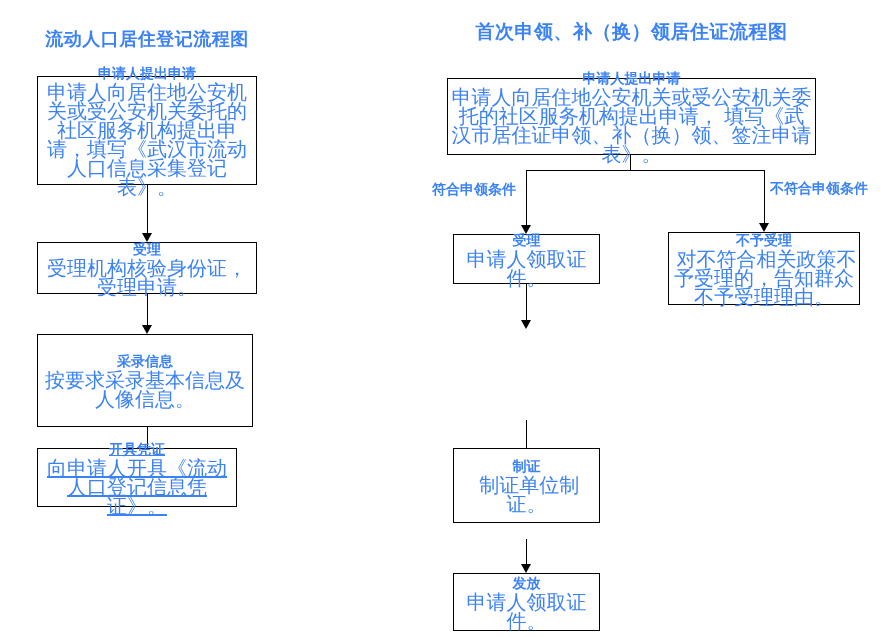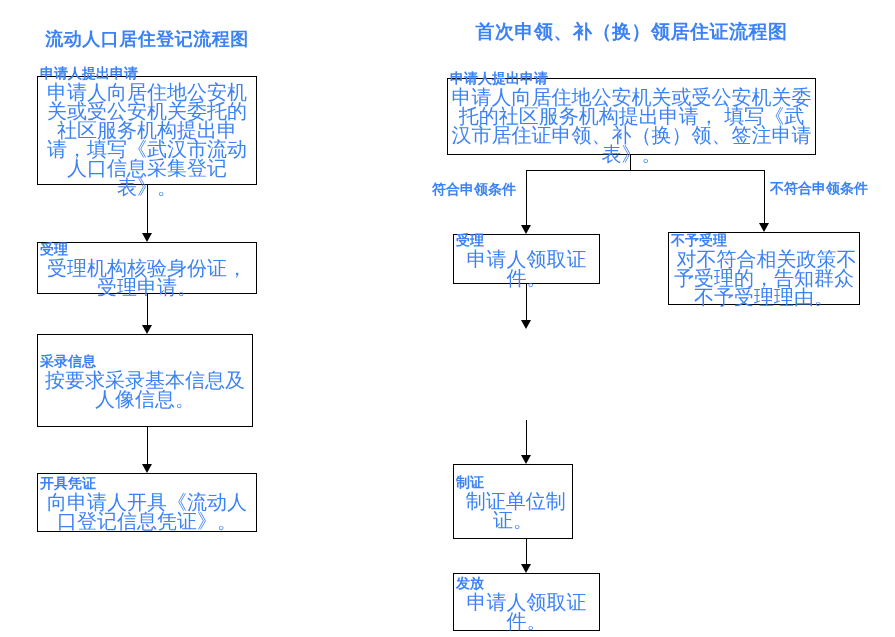--- a/index.html
+++ b/index.html
@@ -25,21 +25,21 @@
     background:#fff;
     display:flex;
     flex-direction:column;
     justify-content:center;
     padding:1px 2px;
   }
   .box-title{
     font-size:14px;
     line-height:19px;
     font-weight:bold;
-    text-align:left;
+    text-align:center;
   }
   .box-body{
     font-size:20px;
     line-height:19px;
     text-align:center;
     white-space:pre-wrap;
   }
   .vline{position:absolute;width:1px;background:#000;}
   .hline{position:absolute;height:1px;background:#000;}
   .arrow-down{
@@ -80,21 +80,21 @@
   <div class="arrow-down" style="left:142px;top:325px;"></div>
 
   <div class="fbox" style="left:37px;top:334px;width:216px;height:93px;">
     <div class="box-title">采录信息</div>
     <div class="box-body">按要求采录基本信息及人像信息。</div>
   </div>
 
   <div class="vline" style="left:147px;top:427px;height:37px;"></div>
   <div class="arrow-down" style="left:142px;top:464px;"></div>
 
-  <div class="fbox" style="left:37px;top:473px;width:220px;height:59px;">
+  <div class="fbox" style="left:37px;top:448px;width:200px;height:59px;text-decoration:underline;">
     <div class="box-title">开具凭证</div>
     <div class="box-body">向申请人开具《流动人口登记信息凭证》。</div>
   </div>
 
   <div class="chart-title" style="left:447px;top:19px;width:369px;font-size:19px;">首次申领、补（换）领居住证流程图</div>
 
   <div class="fbox" style="left:447px;top:78px;width:369px;height:77px;">
     <div class="box-title">申请人提出申请</div>
     <div class="box-body">申请人向居住地公安机关或受公安机关委托的社区服务机构提出申请， 填写《武汉市居住证申领、补（换）领、签注申请表》。</div>
   </div>
@@ -121,21 +121,21 @@
     <div class="box-body"> 对不符合相关政策不予受理的，告知群众不予受理理由。</div>
   </div>
 
   <div class="vline" style="left:526px;top:284px;height:36px;"></div>
   <div class="arrow-down" style="left:521px;top:320px;"></div>
 
 
   <div class="vline" style="left:526px;top:420px;height:35px;"></div>
   <div class="arrow-down" style="left:521px;top:455px;"></div>
 
-  <div class="fbox" style="left:453px;top:464px;width:120px;height:75px;">
+  <div class="fbox" style="left:453px;top:448px;width:147px;height:75px;">
     <div class="box-title">制证</div>
     <div class="box-body"> 制证单位制证。</div>
   </div>
 
   <div class="vline" style="left:526px;top:539px;height:25px;"></div>
   <div class="arrow-down" style="left:521px;top:564px;"></div>
 
   <div class="fbox" style="left:453px;top:573px;width:147px;height:58px;">
     <div class="box-title">发放</div>
     <div class="box-body">申请人领取证件。</div>

